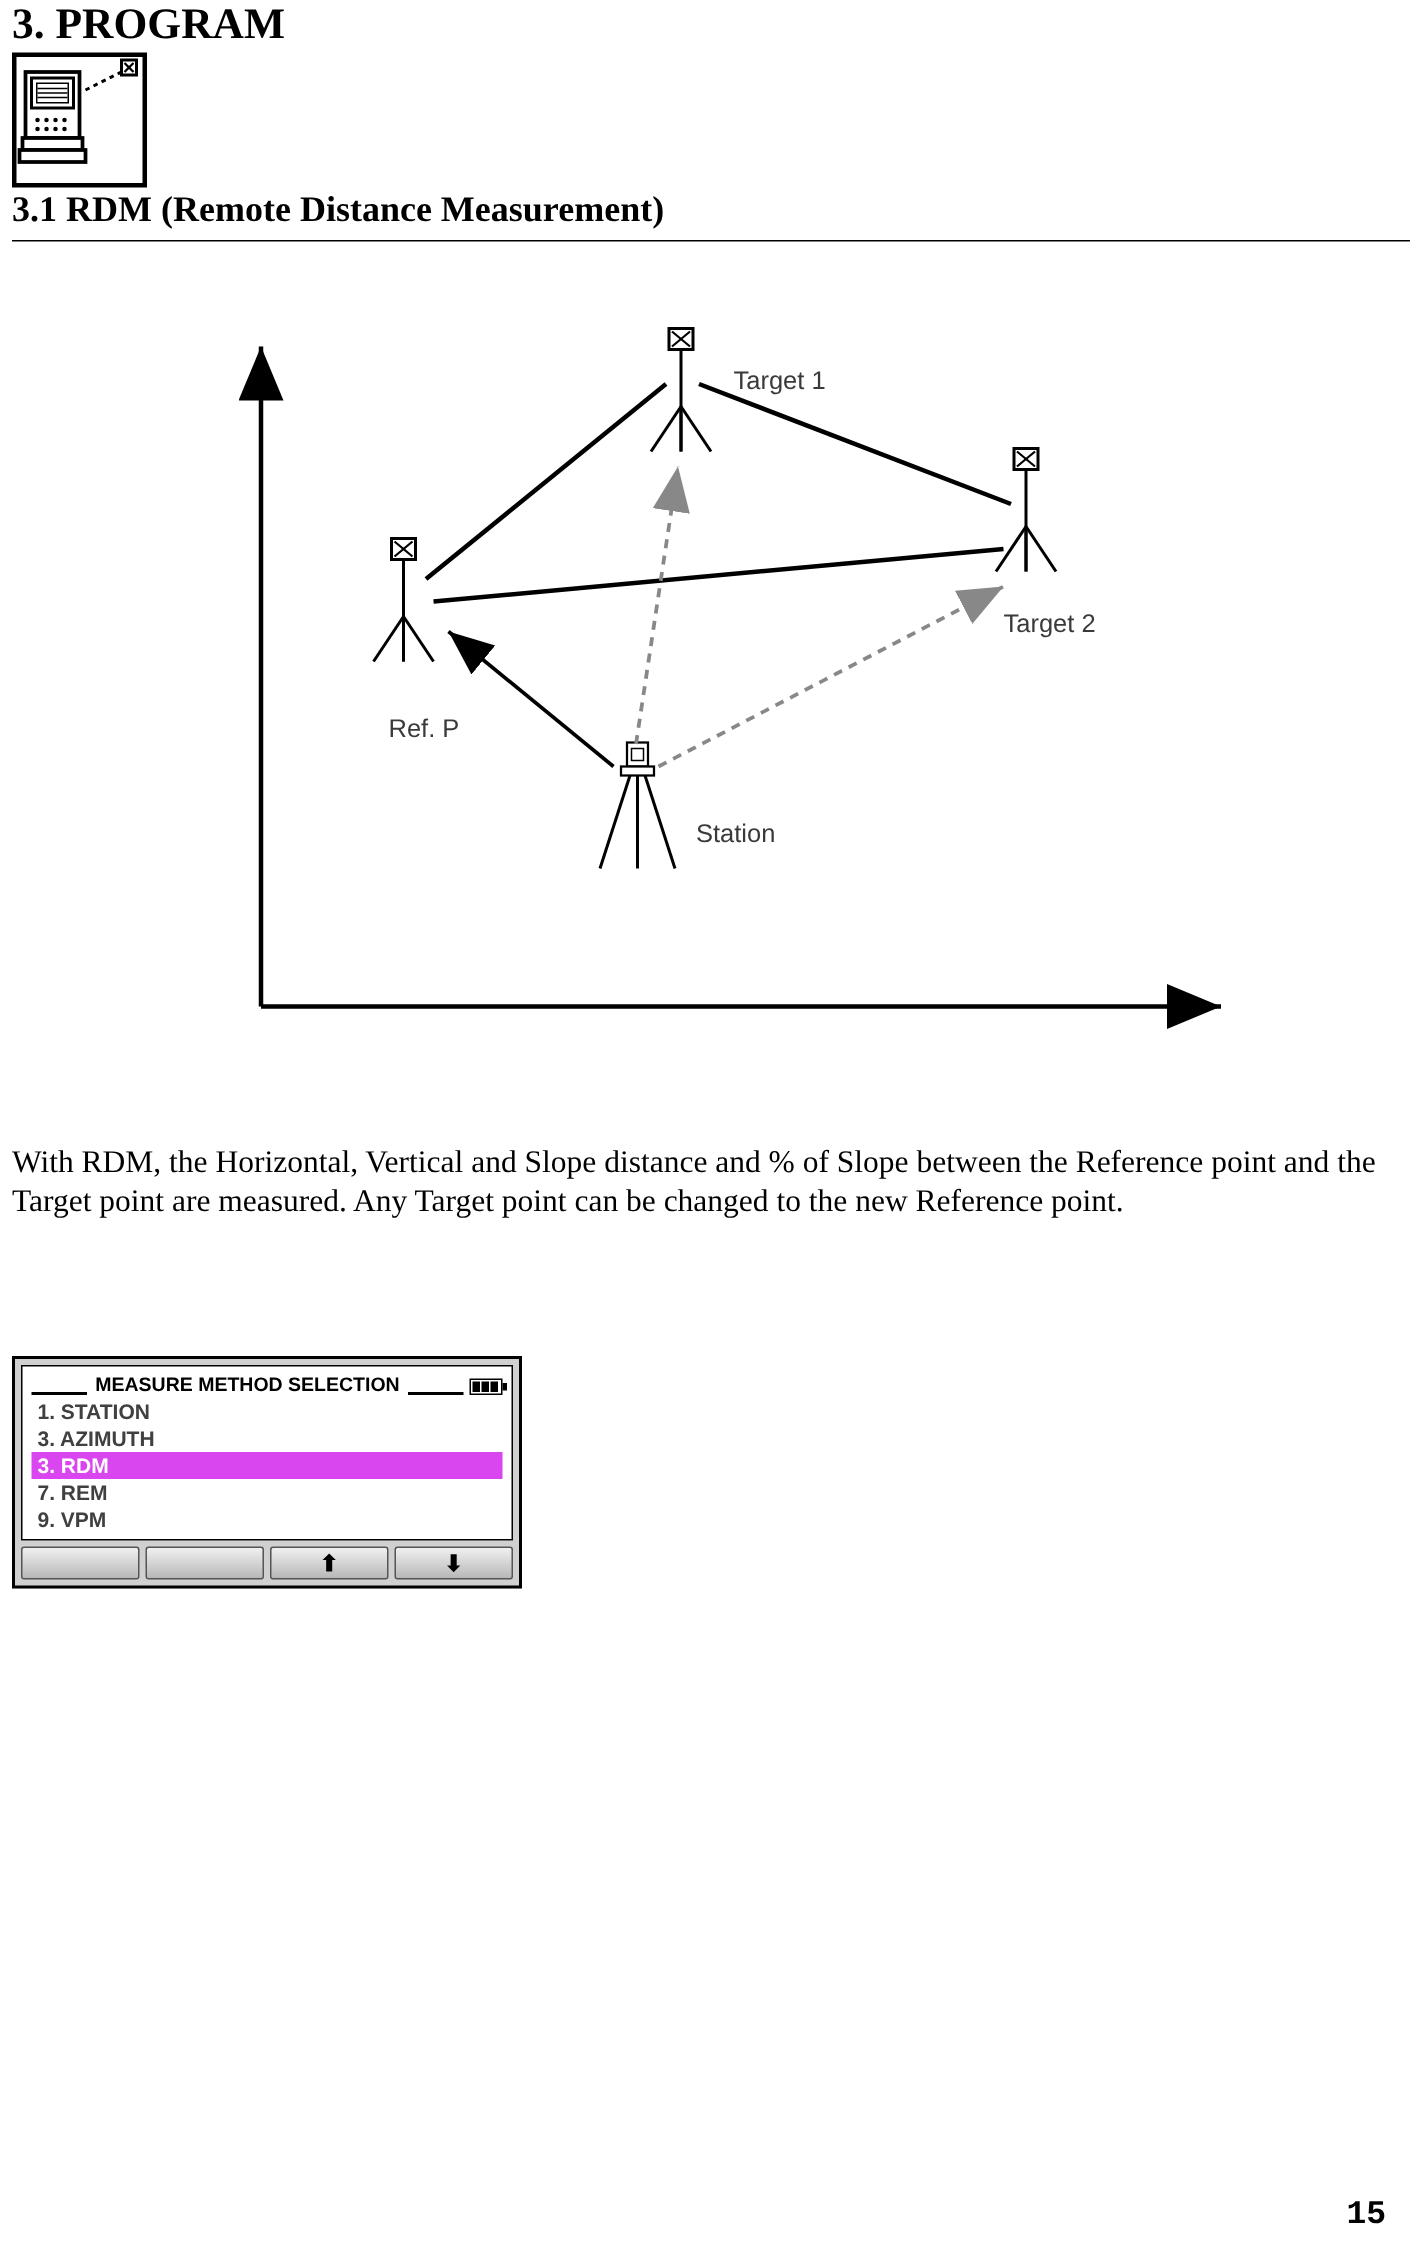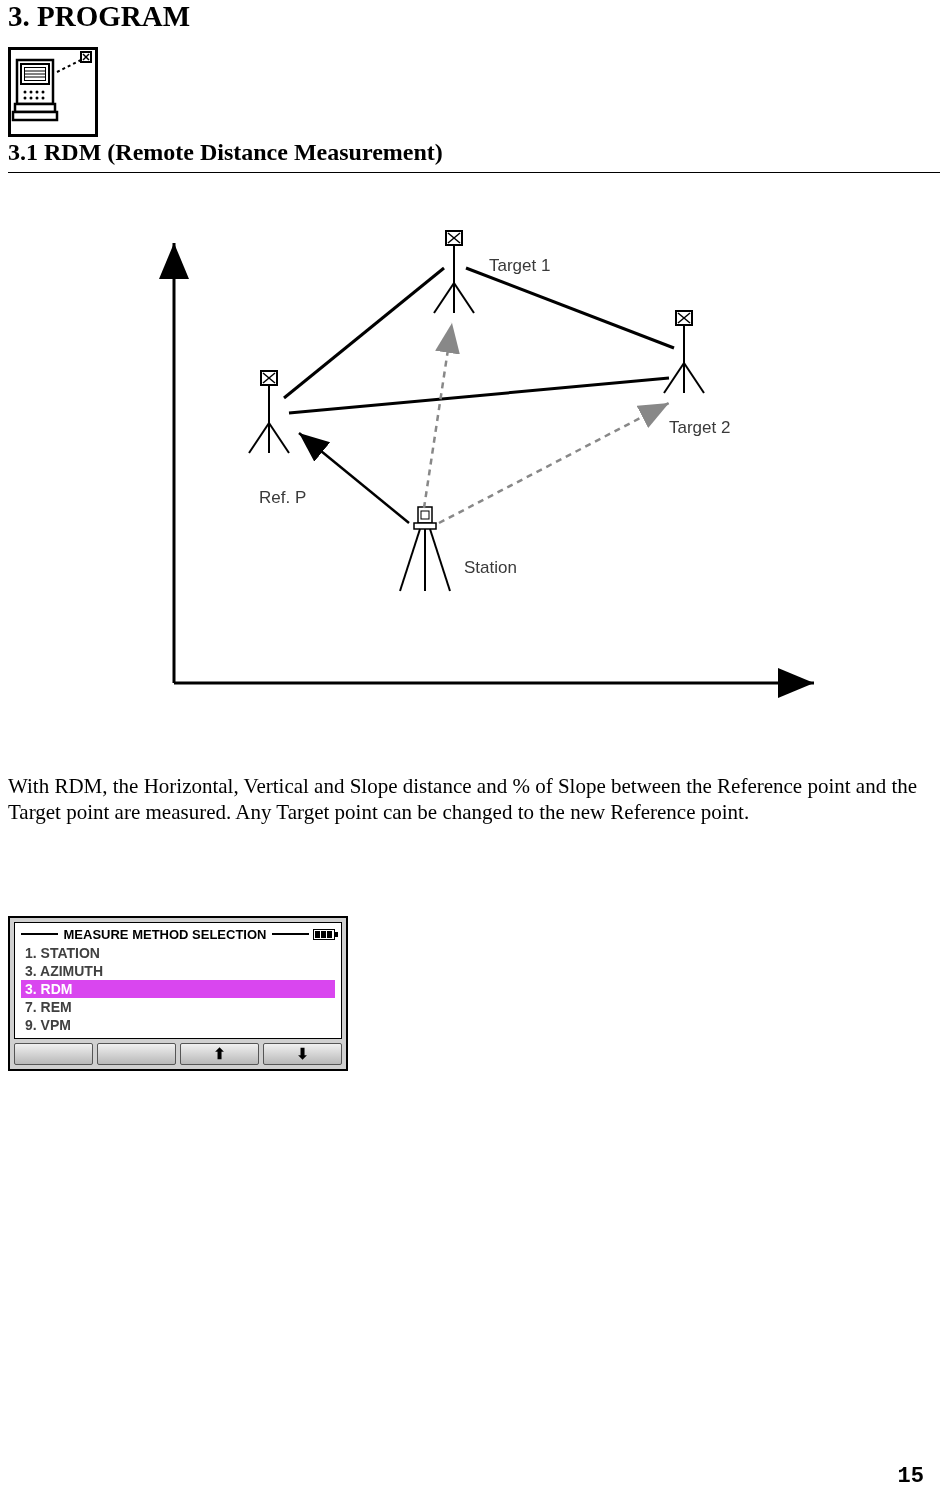--- a/index.html
+++ b/index.html
@@ -10,21 +10,21 @@
       background: #fff;
       width: 948px;
       padding: 0 8px;
       position: relative;
       height: 1503px;
     }
     .section-title {
       font-size: 29px;
       font-weight: bold;
       margin-top: 0;
-      margin-bottom: 14px;
+      margin-bottom: 2px;
     }
     .icon-box {
       width: 90px;
       height: 90px;
       border: 3px solid #000;
       background: #fff;
       display: flex;
       align-items: center;
       justify-content: center;
       margin-bottom: 2px;
@@ -67,21 +67,21 @@
       font-size: 14px;
       font-weight: bold;
     }
     .screen-inner {
       background: #fff;
       border: 1px solid #000;
       padding: 4px 6px 4px 6px;
     }
     .screen-title {
       display: flex;
-      align-items: center;
+      align-items: flex-end;
       justify-content: space-between;
       font-size: 13px;
       margin-bottom: 2px;
     }
     .screen-title .line-l, .screen-title .line-r {
       flex: 1;
       height: 2px;
       background: #000;
     }
     .screen-title .txt { padding: 0 6px; white-space: nowrap; }

